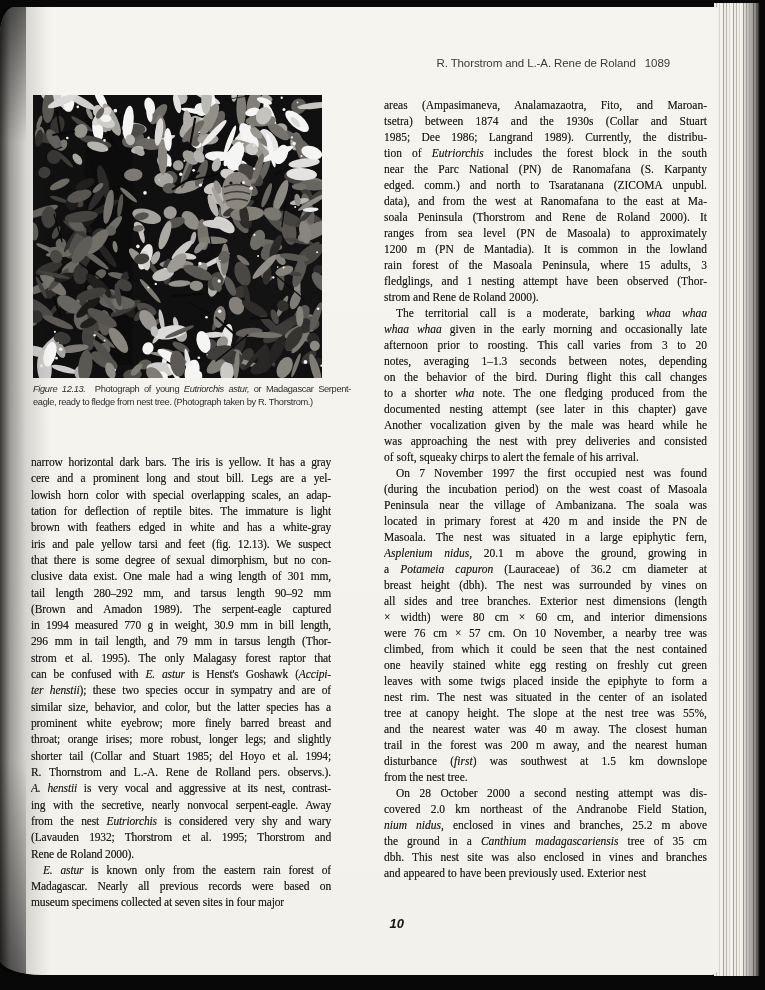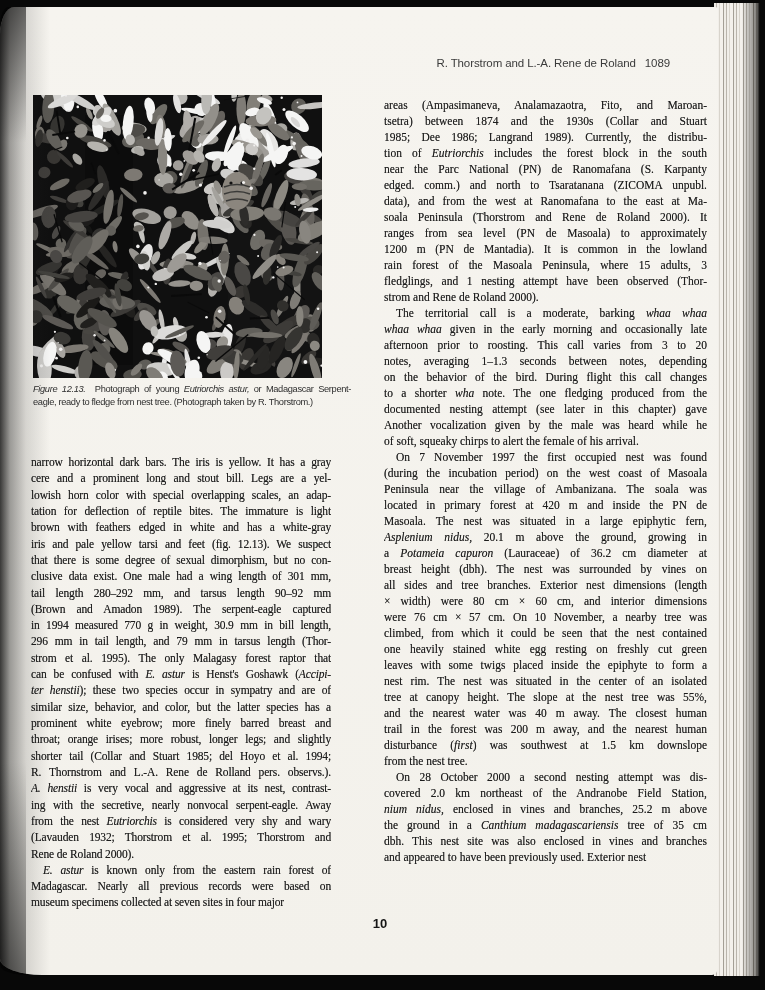--- a/index.html
+++ b/index.html
@@ -63,22 +63,22 @@
   }
   #left-col{left:31px;top:447px;width:300px;letter-spacing:-0.15px;}
   #right-col{left:340px;top:90px;width:323px;margin-left:44px;}
   .para{margin:0;}
   .line{overflow:hidden;white-space:pre-wrap;text-align:justify;text-align-last:justify;}
   #right-col .line{height:16.0px;line-height:16.0px;}
   #left-col .line{height:16.32px;line-height:16.32px;}
   .line.last{text-align-last:left;}
   .line.indent{text-indent:12px;}
   .page-number{
-    position:absolute;left:356px;top:909px;width:48px;text-align:center;
-    font-family:"Liberation Sans",sans-serif;font-weight:bold;font-size:13px;color:#151515;
+    position:absolute;left:356px;top:909px;width:48px;text-align:right;
+    font-family:"Liberation Sans",sans-serif;font-weight:bold;font-size:13px;color:#151515;font-style:italic;
   }
 </style>
 </head>
 <body style="--paper: #f6f4ef; --ink: #1d1d1d; --scan-bg: #080808;">
 
 <div class="page-edges"></div>
 
 <div class="page">
   <div class="running-header">
     <span>R. Thorstrom and L.-A. Rene de Roland</span><span class="folio">1089</span>
@@ -664,20 +664,21 @@
       </div>
       <div class="para">
         <div class="line indent">The territorial call is a moderate, barking <i>whaa whaa</i></div>
         <div class="line"><i>whaa whaa</i> given in the early morning and occasionally late</div>
         <div class="line">afternoon prior to roosting. This call varies from 3 to 20</div>
         <div class="line">notes, averaging 1–1.3 seconds between notes, depending</div>
         <div class="line">on the behavior of the bird. During flight this call changes</div>
         <div class="line">to a shorter <i>wha</i> note. The one fledging produced from the</div>
         <div class="line">documented nesting attempt (see later in this chapter) gave</div>
         <div class="line">Another vocalization given by the male was heard while he</div>
+        <div class="line">was approaching the nest with prey deliveries and consisted</div>
         <div class="line last">of soft, squeaky chirps to alert the female of his arrival.</div>
       </div>
       <div class="para">
         <div class="line indent">On 7 November 1997 the first occupied nest was found</div>
         <div class="line">(during the incubation period) on the west coast of Masoala</div>
         <div class="line">Peninsula near the village of Ambanizana. The soala was</div>
         <div class="line">located in primary forest at 420 m and inside the PN de</div>
         <div class="line">Masoala. The nest was situated in a large epiphytic fern,</div>
         <div class="line"><i>Asplenium nidus,</i> 20.1 m above the ground, growing in</div>
         <div class="line">a <i>Potameia capuron</i> (Lauraceae) of 36.2 cm diameter at</div>

